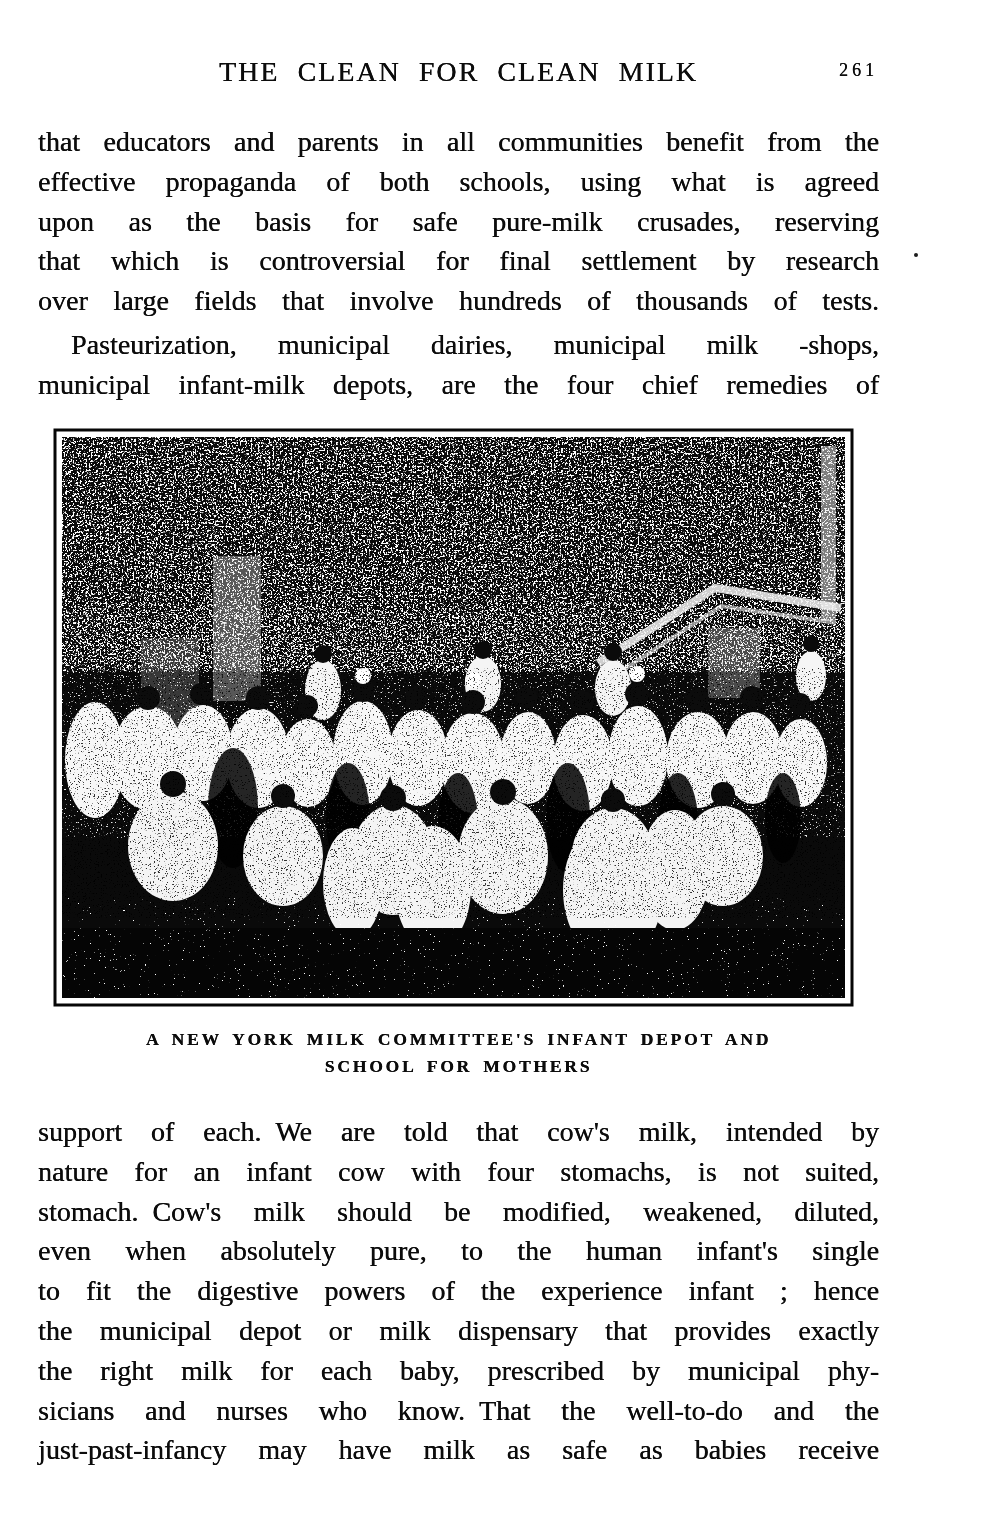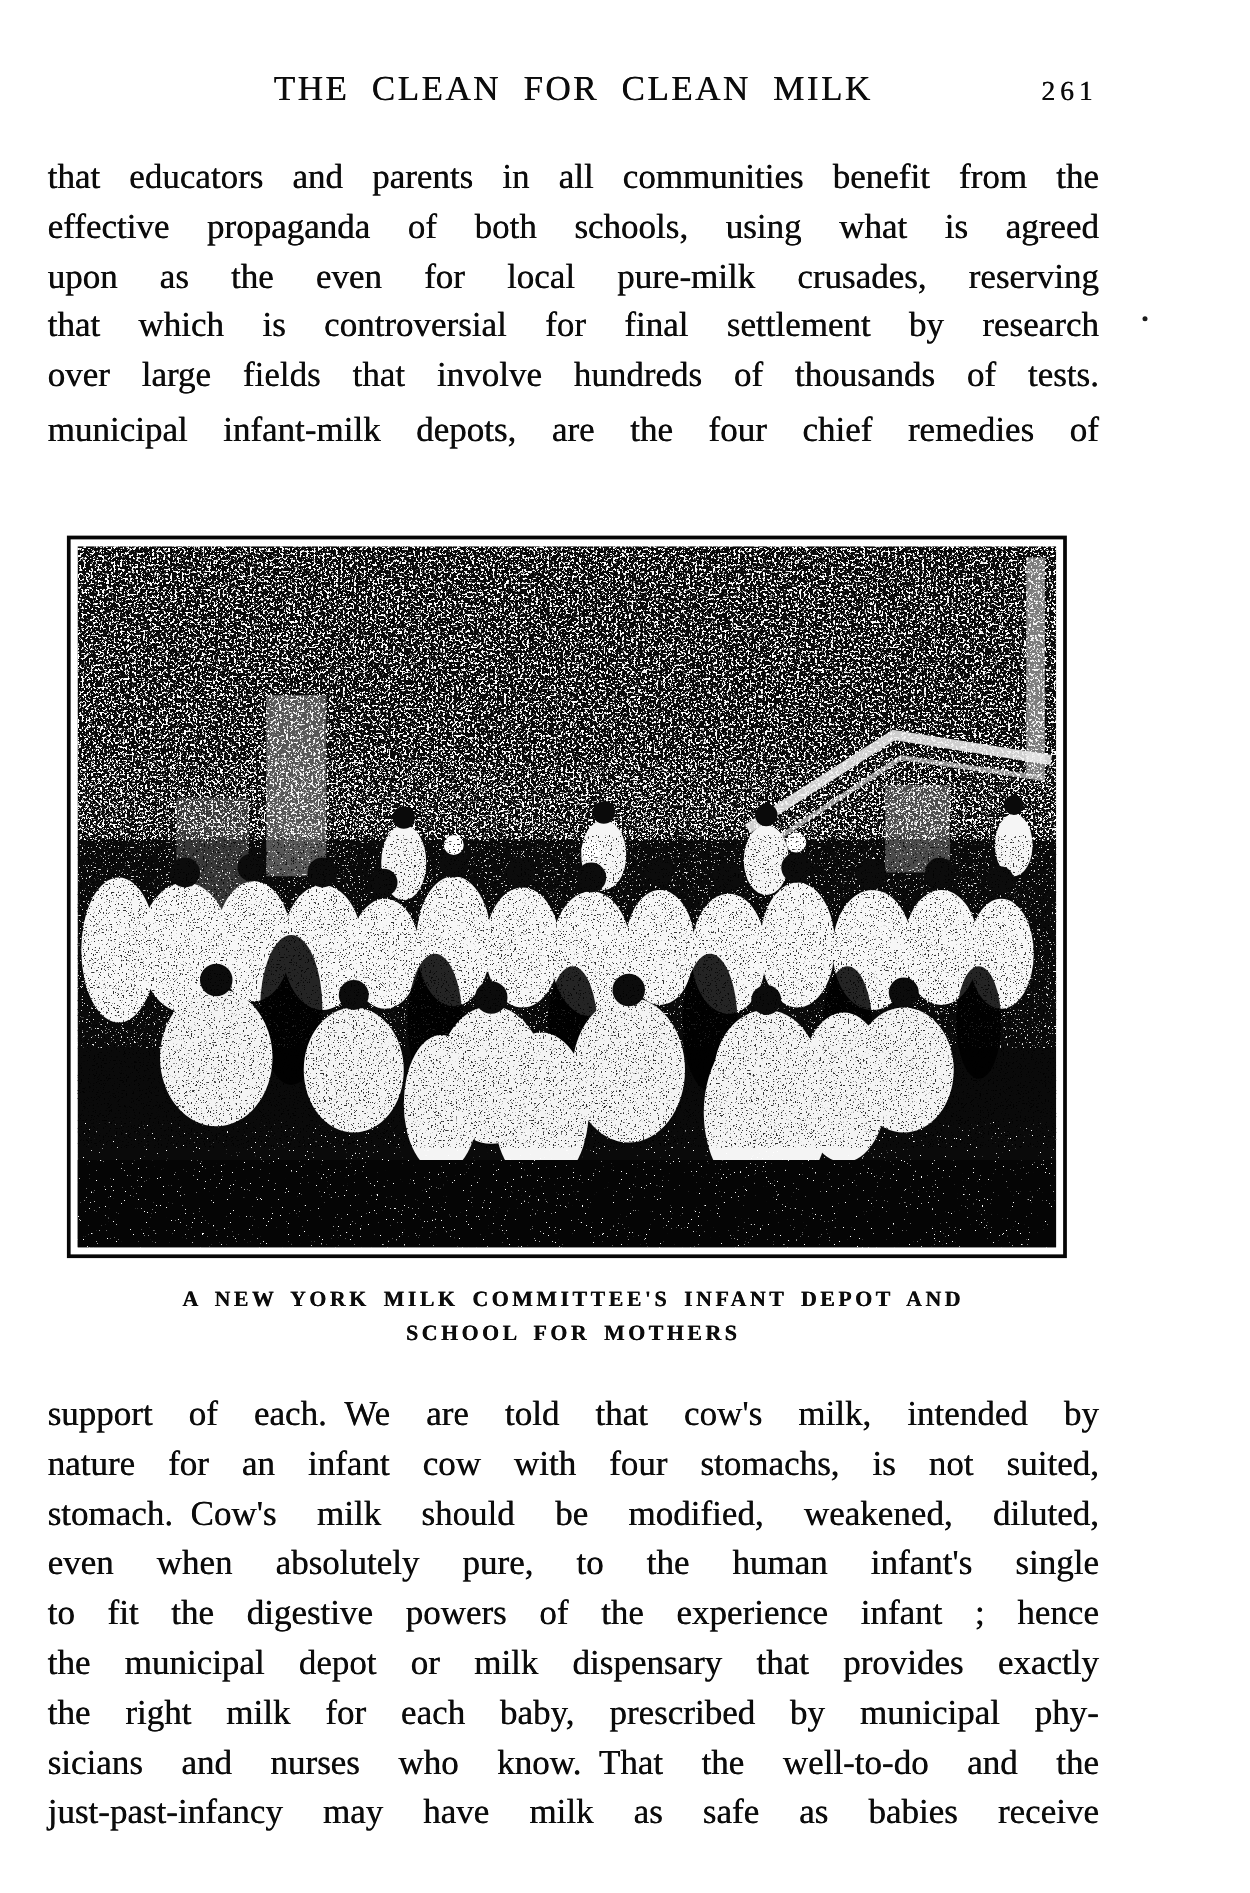--- a/index.html
+++ b/index.html
@@ -9,21 +9,21 @@
     font-family:"Liberation Serif", serif;
   }
   .abs{position:absolute;}
   
   .running-header{
     left:38px;top:56px;width:841px;text-align:center;
     font-size:28px;letter-spacing:2px;word-spacing:9px;
     text-shadow:0.3px 0 currentColor;
   }
   .page-number{
-    top:60px;right:122px;font-size:22px;letter-spacing:4px;
+    top:60px;right:122px;font-size:18px;letter-spacing:4px;
     text-shadow:0.3px 0 currentColor;
   }
   
   .bodytext{
     left:38px;width:841px;font-size:28px;line-height:39.8px;
     text-shadow:0.35px 0 currentColor;
   }
   .jline{text-align:justify;text-align-last:justify;white-space:pre-wrap;}
   .indent{text-indent:33px;}
   .ital{font-style:italic;}
@@ -44,26 +44,27 @@
 </style>
 </head>
 <body>
 
 <div class="abs running-header">THE CLEAN FOR CLEAN MILK</div>
 <div class="abs page-number">261</div>
 
 <div class="abs bodytext" id="para1">
   <div class="jline">that educators and parents in all communities benefit from the</div>
   <div class="jline">effective propaganda of both schools, using what is agreed</div>
-  <div class="jline">upon as the even for local pure-milk crusades, reserving</div>
+  <div class="jline">upon as the basis for safe pure-milk crusades, reserving</div>
   <div class="jline">that which is controversial for final settlement by research</div>
   <div class="jline">over large fields that involve hundreds of thousands of tests.</div>
 </div>
 
 <div class="abs bodytext" id="para2">
+  <div class="jline indent">Pasteurization, municipal dairies, municipal milk -shops,</div>
   <div class="jline">municipal infant-milk depots, are the four chief remedies of</div>
 </div>
 
 <div class="abs figure-frame">
   <svg width="801" height="579" viewBox="0 0 801 579">
     <defs>
       <clipPath id="clipPhoto">
           <rect x="9" y="9" width="783" height="561"></rect>
         </clipPath>
       <filter id="fTree" x="0%" y="0%" width="100%" height="100%">

